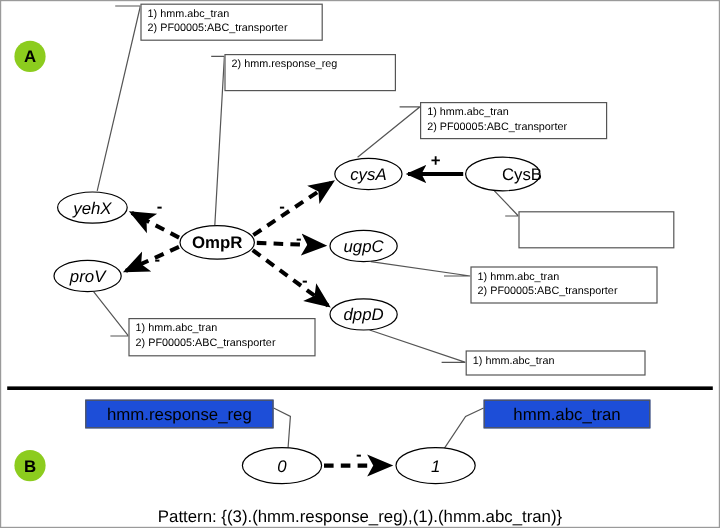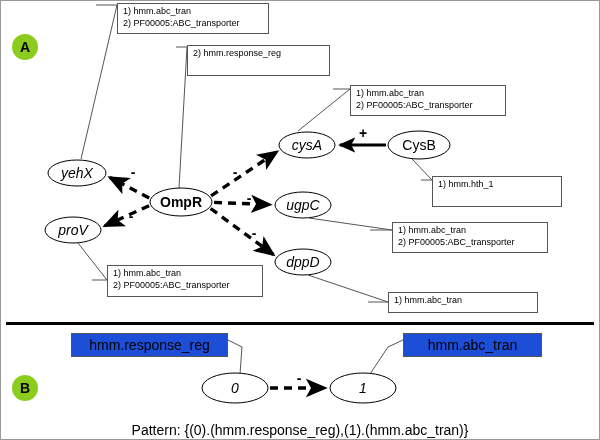--- a/index.html
+++ b/index.html
@@ -157,21 +157,21 @@
   <div class="panel-badge" style="left:12px; top:34px;">A</div>
   <div class="panel-badge" style="left:12px; top:375px;">B</div>
 
   <div id="overlays">
       <div class="node-label" style="left: 77px; top: 173px;">yehX</div>
       <div class="node-label" style="left: 73px; top: 230px;">proV</div>
       <div class="node-label upright" style="left: 181px; top: 202px; font-weight: bold;">OmpR</div>
       <div class="node-label" style="left: 307px; top: 145px;">cysA</div>
       <div class="node-label" style="left: 303px; top: 205px;">ugpC</div>
       <div class="node-label" style="left: 303px; top: 262px;">dppD</div>
-      <div class="node-label upright" style="left: 419px; top: 145px;">CysB</div>
+      <div class="node-label upright" style="left: 435px; top: 145px;">CysB</div>
       <div class="node-label" style="left: 235px; top: 388px;">0</div>
       <div class="node-label" style="left: 363px; top: 388px;">1</div>
       <div class="sign-label" style="left: 133px; top: 172px;">-</div>
       <div class="sign-label" style="left: 131px; top: 216px;">-</div>
       <div class="sign-label" style="left: 235px; top: 172px;">-</div>
       <div class="sign-label" style="left: 249px; top: 198px;">-</div>
       <div class="sign-label" style="left: 254px; top: 233px;">-</div>
       <div class="sign-label" style="left: 363px; top: 133px;">+</div>
       <div class="sign-label" style="left: 299px; top: 378px;">-</div>
       <div class="anno-box" style="left: 117px; top: 3px; width: 152px; height: 31px;">
@@ -179,32 +179,31 @@
         <span class="ln">2) PF00005:ABC_transporter</span>
       </div>
       <div class="anno-box" style="left: 187px; top: 45px; width: 143px; height: 31px;">
         <span class="ln">2) hmm.response_reg</span>
       </div>
       <div class="anno-box" style="left: 350px; top: 85px; width: 156px; height: 31px;">
         <span class="ln">1) hmm.abc_tran</span>
         <span class="ln">2) PF00005:ABC_transporter</span>
       </div>
       <div class="anno-box" style="left: 432px; top: 176px; width: 130px; height: 31px;">
-        <span class="ln">1) hmm.hth_1</span>
       </div>
       <div class="anno-box" style="left: 392px; top: 222px; width: 156px; height: 31px;">
         <span class="ln">1) hmm.abc_tran</span>
         <span class="ln">2) PF00005:ABC_transporter</span>
       </div>
       <div class="anno-box" style="left: 388px; top: 292px; width: 150px; height: 21px;">
         <span class="ln">1) hmm.abc_tran</span>
       </div>
       <div class="anno-box" style="left: 107px; top: 265px; width: 156px; height: 32px;">
         <span class="ln">1) hmm.abc_tran</span>
         <span class="ln">2) PF00005:ABC_transporter</span>
       </div>
       <div class="bigbox" style="left: 71px; top: 333px; width: 157px; height: 24px;">hmm.response_reg</div>
       <div class="bigbox" style="left: 403px; top: 333px; width: 139px; height: 24px;">hmm.abc_tran</div>
-      <div class="pattern-text" style="left: 300px; top: 422px;">Pattern: {(0).(hmm.response_reg),(1).(hmm.abc_tran)}</div>
+      <div class="pattern-text" style="left: 300px; top: 422px;">Pattern: {(3).(hmm.response_reg),(1).(hmm.abc_tran)}</div>
     </div>
 
   <div class="frame"></div>
 </div>
 
 </body></html>

